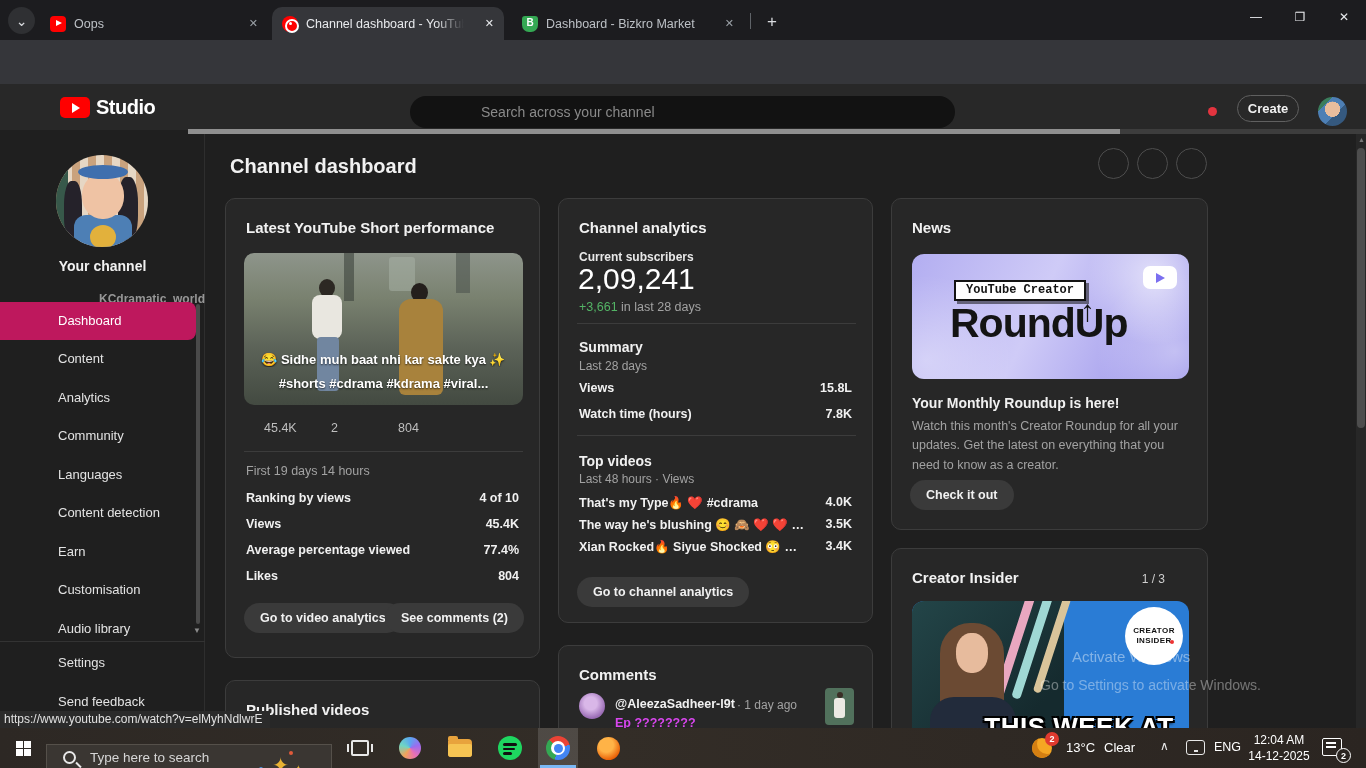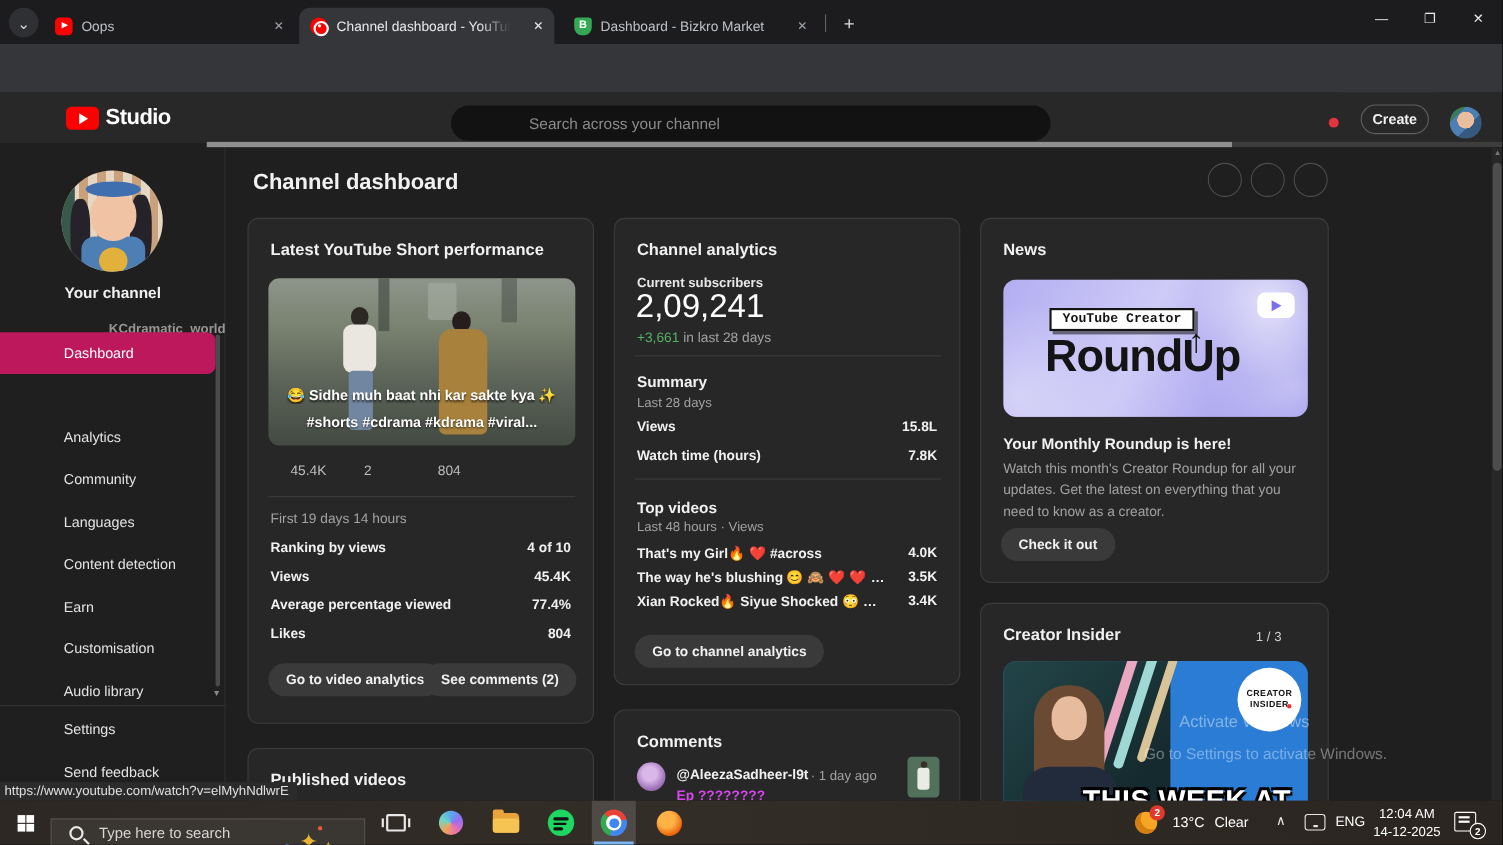--- a/index.html
+++ b/index.html
@@ -305,20 +305,21 @@
           <i class="hairR"></i>
           <i class="body"></i>
           <i class="face"></i>
           <i class="band"></i>
           <i class="plush"></i>
       </div>
       <div class="ch-name">Your channel</div>
       <div class="ch-handle">KCdramatic_world</div>
 
       <div class="nav-item active" style="top:168px;">Dashboard</div>
+      <div class="nav-item" style="top:206px;">Content</div>
       <div class="nav-item" style="top:245px;">Analytics</div>
       <div class="nav-item" style="top:283px;">Community</div>
       <div class="nav-item" style="top:322px;">Languages</div>
       <div class="nav-item" style="top:360px;">Content detection</div>
       <div class="nav-item" style="top:399px;">Earn</div>
       <div class="nav-item" style="top:437px;">Customisation</div>
       <div class="nav-item" style="top:476px;">Audio library</div>
       <div class="side-divider"></div>
       <div class="nav-item" style="top:510px;">Settings</div>
       <div class="nav-item" style="top:549px;">Send feedback</div>
@@ -370,21 +371,21 @@
       <div class="card-hr" style="top:124px;"></div>
       <div class="sec-title" style="top:140px;">Summary</div>
       <div class="muted" style="position:absolute; left:20px; top:160px; font-size:12px;">Last 28 days</div>
       <div class="stat-row-label" style="top:182px;">Views</div>
       <div class="stat-row-value" style="top:182px;">15.8L</div>
       <div class="stat-row-label" style="top:208px;">Watch time (hours)</div>
       <div class="stat-row-value" style="top:208px;">7.8K</div>
       <div class="card-hr" style="top:236px;"></div>
       <div class="sec-title" style="top:254px;">Top videos</div>
       <div class="muted" style="position:absolute; left:20px; top:273px; font-size:12px;">Last 48 hours · Views</div>
-      <div class="video-title" style="top:296px;">That's my Girl🔥 ❤️ #across</div>
+      <div class="video-title" style="top:296px;">That's my Type🔥 ❤️ #cdrama</div>
       <div class="stat-row-value" style="top:296px;">4.0K</div>
       <div class="video-title" style="top:318px;">The way he's blushing 😊 🙈 ❤️ ❤️ #cdrama #chen...</div>
       <div class="stat-row-value" style="top:318px;">3.5K</div>
       <div class="video-title" style="top:340px;">Xian Rocked🔥 Siyue Shocked 😳 😂 #cdrama #che...</div>
       <div class="stat-row-value" style="top:340px;">3.4K</div>
       <div class="pill-btn" style="left:18px; top:378px;">Go to channel analytics</div>
     </div>
 
     <div class="card" style="left:558px; top:511px; width:315px; height:140px;">
       <div class="card-title">Comments</div>

